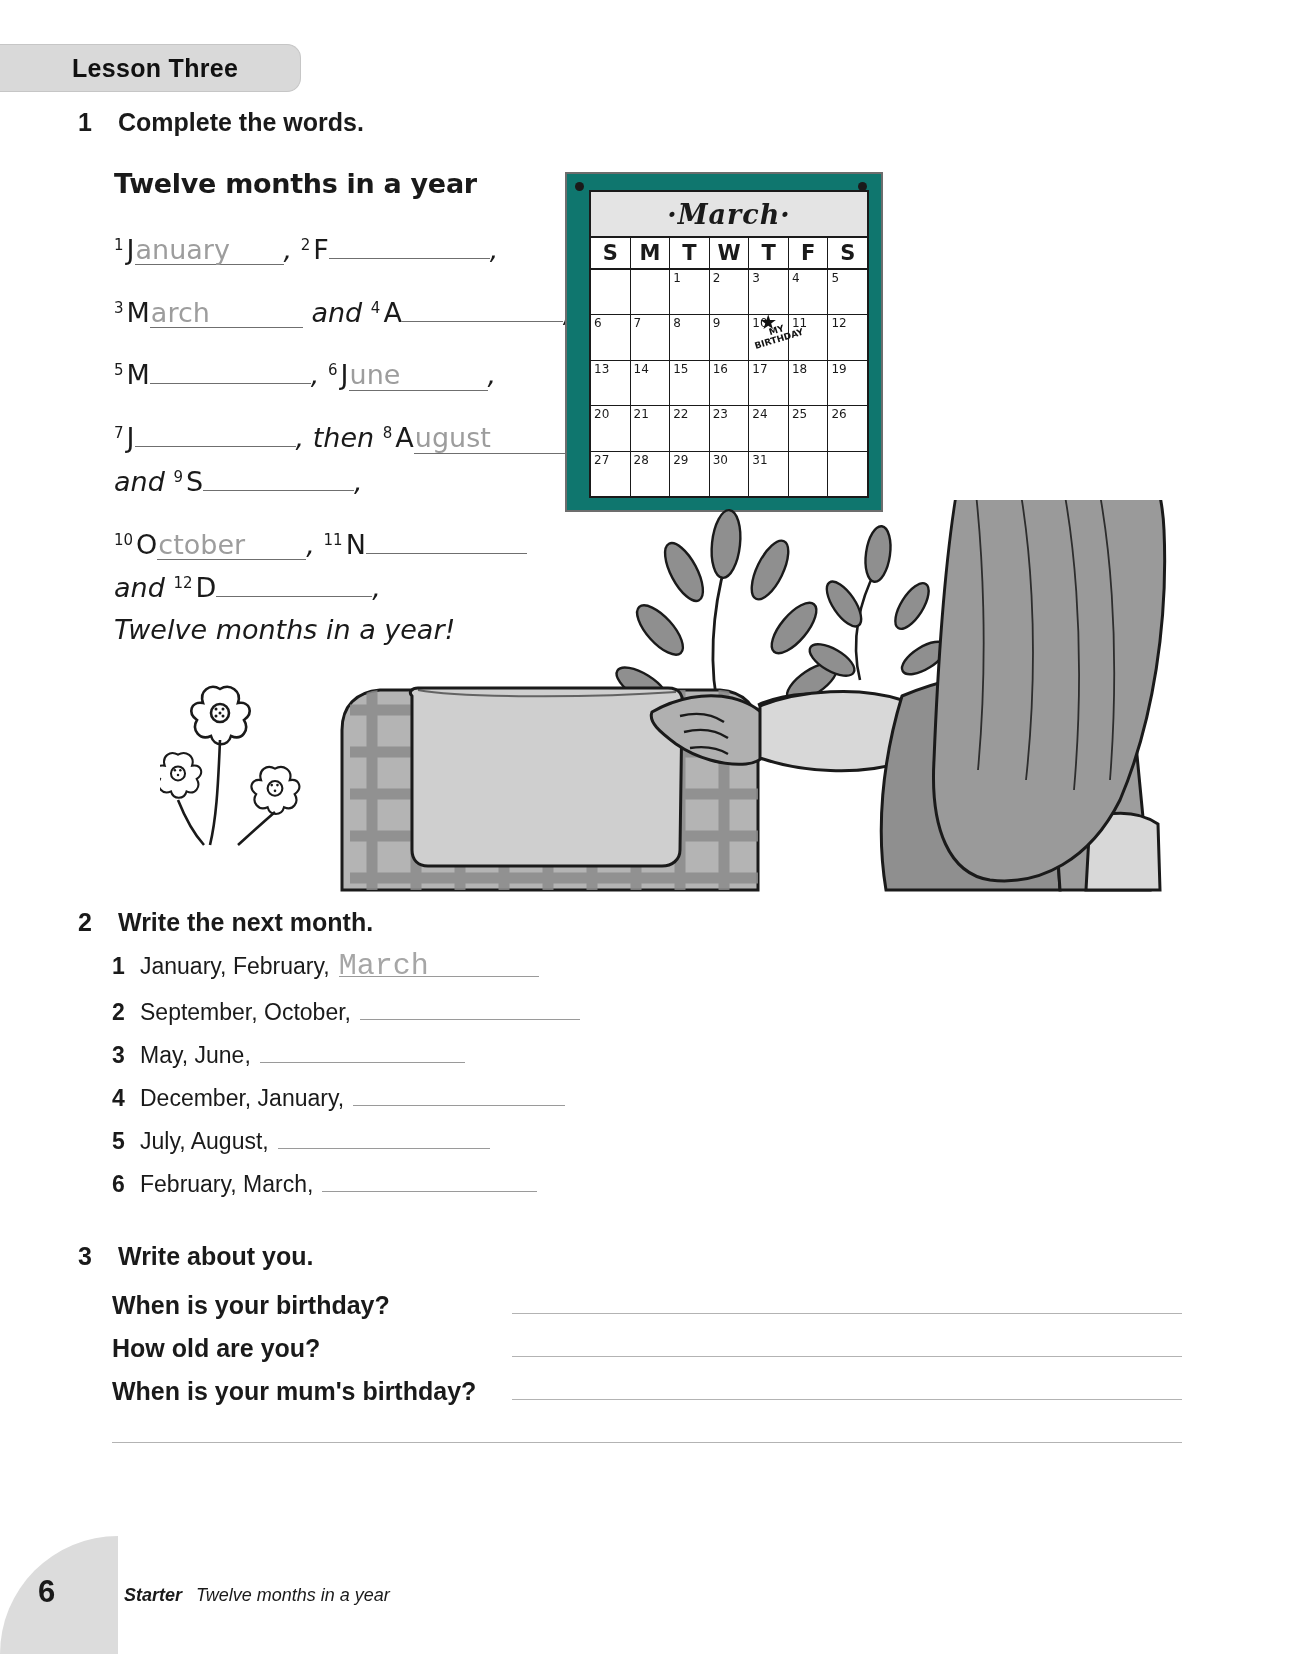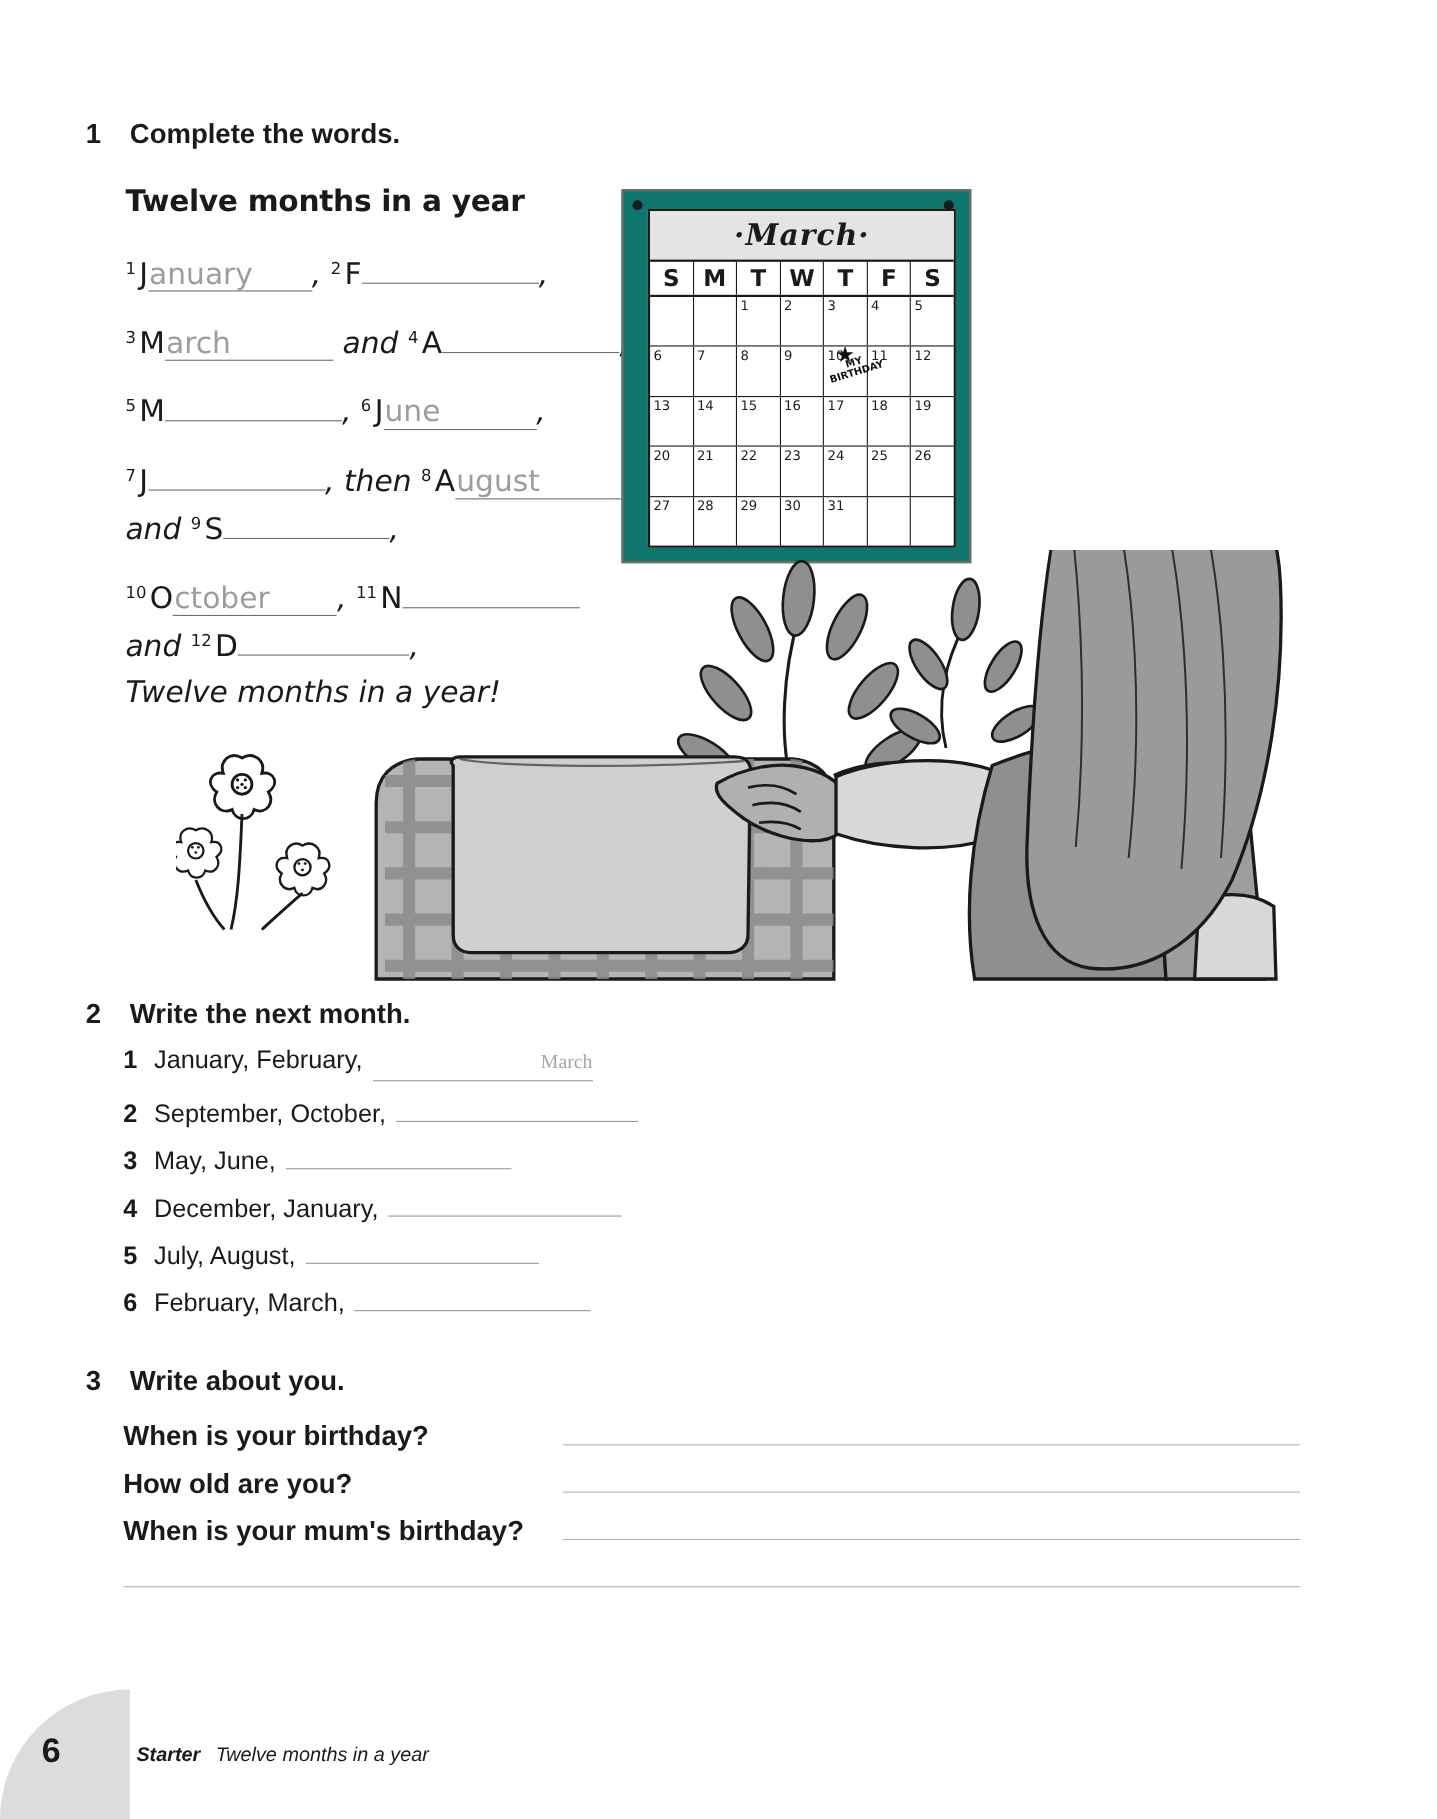--- a/index.html
+++ b/index.html
@@ -88,22 +88,22 @@
   
   .art{position:absolute;left:160px;top:500px;width:1140px;height:400px;}
 
   
   .q-list{position:absolute;left:112px;top:950px;width:620px;}
   .q-row{display:flex;align-items:baseline;font-size:23px;height:43px;}
   .q-row .qn{font-weight:bold;width:28px;flex:none;}
   .q-row .qt{white-space:nowrap;}
   .q-blank{
     border-bottom:1.4px solid #9a9a9a;margin-left:9px;height:26px;
-    display:inline-block;color:#a6a6a6;font-size:18px;text-align:right;
-    font-family:Liberation Serif, serif;line-height:1.1;
+    display:inline-block;color:#a6a6a6;font-size:30px;text-align:left;
+    font-family:Liberation Mono, monospace;line-height:1.1;
   }
 
   
   .about{position:absolute;left:112px;top:1285px;width:1070px;}
   .about-row{display:flex;align-items:baseline;height:43px;}
   .about-q{font-size:25px;font-weight:bold;width:400px;flex:none;}
   .about-line{flex:1;border-bottom:1.2px solid #b3b3b3;height:28px;}
 
   
   .corner{
@@ -117,20 +117,23 @@
     position:absolute;left:124px;bottom:48px;font-size:18px;font-style:italic;
     display:flex;gap:14px;align-items:baseline;
   }
   .footer-txt .bold{font-weight:bold;}
 </style>
 </head>
 <body>
 
 <div class="page">
 
+  <div class="lesson-tab">
+    <span>Lesson Three</span>
+  </div>
 
   <div class="ex" style="left:78px;top:108px;">
     <div class="num">1</div>
     <div class="title">Complete the words.</div>
   </div>
 
   <div class="poem">
     <div class="poem-title">Twelve months in a year</div>
 
     <div class="poem-line">

